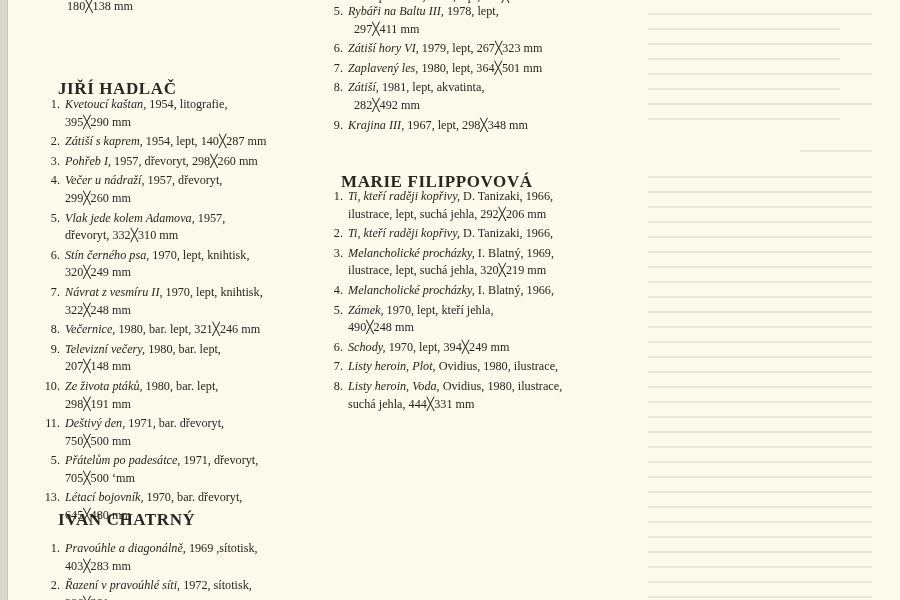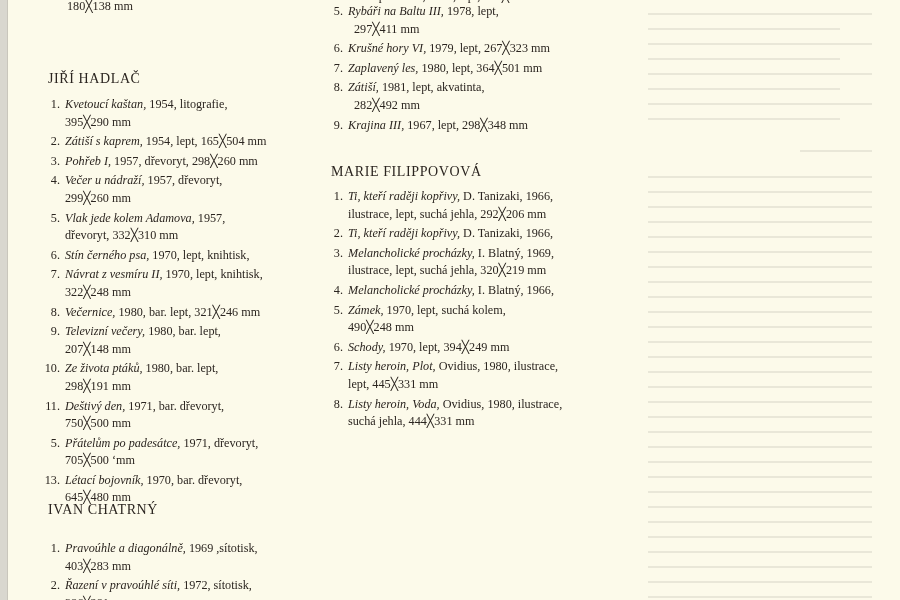--- a/index.html
+++ b/index.html
@@ -8,21 +8,21 @@
     background:#fcfaea;
     font-family:"DejaVu Serif","Liberation Serif",serif;
     color:#2b2520;
   }
   .edge-strip { position:absolute; left:0; top:0; width:7px; height:600px; background:#d9d7cf; border-right:1px solid #c9c6bc; }
   .bleed { position:absolute; right:0; top:0; width:270px; height:600px; opacity:0.09; overflow:hidden; transform:scaleX(-1); }
   .bleed div { height:2px; background:#3a332c; margin:13px 18px 0 28px; }
   .col { position:absolute; top:0; font-size:12.2px; line-height:17.6px; font-family:"Liberation Serif",serif; }
   .col-left { left:44px; width:270px; }
   .col-mid { left:327px; width:280px; }
-  .heading { font-size:14px; letter-spacing:0.6px; margin:4px; font-weight:normal; position:absolute; white-space:nowrap; }
+  .heading { font-size:17px; letter-spacing:0.6px; margin:14px; font-weight:bold; position:absolute; white-space:nowrap; }
   .list { position:absolute; margin:0; padding:0; list-style:none; }
   .item { display:flex; margin-bottom:2px; }
   .num { width:22px; flex:none; text-align:right; padding-right:5px; }
   .body-text { flex:1; }
   .title { font-style:italic; }
   .cont { display:block; }
 </style>
 </head>
 <body>
 
@@ -74,37 +74,37 @@
 
   <h2 class="heading" style="top:66px;left:0;">JIŘÍ HADLAČ</h2>
 
   <ul class="list" style="top:96px;left:-6px;width:290px;">
     <li class="item">
         <span class="num">1.</span>
         <span class="body-text"><span class="title">Kvetoucí kaštan,</span><span> 1954, litografie,</span><span class="cont">395╳290 mm</span></span>
       </li>
     <li class="item">
         <span class="num">2.</span>
-        <span class="body-text"><span class="title">Zátiší s kaprem,</span><span> 1954, lept, 165╳504 mm</span></span>
+        <span class="body-text"><span class="title">Zátiší s kaprem,</span><span> 1954, lept, 140╳287 mm</span></span>
       </li>
     <li class="item">
         <span class="num">3.</span>
         <span class="body-text"><span class="title">Pohřeb I,</span><span> 1957, dřevoryt, 298╳260 mm</span></span>
       </li>
     <li class="item">
         <span class="num">4.</span>
         <span class="body-text"><span class="title">Večer u nádraží,</span><span> 1957, dřevoryt,</span><span class="cont">299╳260 mm</span></span>
       </li>
     <li class="item">
         <span class="num">5.</span>
         <span class="body-text"><span class="title">Vlak jede kolem Adamova,</span><span> 1957,</span><span class="cont">dřevoryt, 332╳310 mm</span></span>
       </li>
     <li class="item">
         <span class="num">6.</span>
-        <span class="body-text"><span class="title">Stín černého psa,</span><span> 1970, lept, knihtisk,</span></span>
+        <span class="body-text"><span class="title">Stín černého psa,</span><span> 1970, lept, knihtisk,</span><span class="cont">320╳249 mm</span></span>
       </li>
     <li class="item">
         <span class="num">7.</span>
         <span class="body-text"><span class="title">Návrat z vesmíru II,</span><span> 1970, lept, knihtisk,</span><span class="cont">322╳248 mm</span></span>
       </li>
     <li class="item">
         <span class="num">8.</span>
         <span class="body-text"><span class="title">Večernice,</span><span> 1980, bar. lept, 321╳246 mm</span></span>
       </li>
     <li class="item">
@@ -147,21 +147,21 @@
 <div class="col col-mid">
   <div style="position:absolute;top:-12px;left:0;white-space:nowrap;">4. Baltské pobřeží I, 1977, lept, 263╳323 mm</div>
 
   <ul class="list" style="top:3px;left:-6px;width:300px;">
     <li class="item">
         <span class="num">5.</span>
         <span class="body-text"><span class="title">Rybáři na Baltu III,</span><span> 1978, lept,</span><span class="cont" style="padding-left:6px">297╳411 mm</span></span>
       </li>
     <li class="item">
         <span class="num">6.</span>
-        <span class="body-text"><span class="title">Krušné hory VI,</span><span> 1979, lept, 267╳323 mm</span></span>
+        <span class="body-text"><span class="title">Zátiší hory VI,</span><span> 1979, lept, 267╳323 mm</span></span>
       </li>
     <li class="item">
         <span class="num">7.</span>
         <span class="body-text"><span class="title">Zaplavený les,</span><span> 1980, lept, 364╳501 mm</span></span>
       </li>
     <li class="item">
         <span class="num">8.</span>
         <span class="body-text"><span class="title">Zátiší,</span><span> 1981, lept, akvatinta,</span><span class="cont" style="padding-left:6px">282╳492 mm</span></span>
       </li>
     <li class="item">
@@ -184,28 +184,28 @@
     <li class="item">
         <span class="num">3.</span>
         <span class="body-text"><span class="title">Melancholické procházky,</span><span> I. Blatný, 1969,</span><span class="cont">ilustrace, lept, suchá jehla, 320╳219 mm</span></span>
       </li>
     <li class="item">
         <span class="num">4.</span>
         <span class="body-text"><span class="title">Melancholické procházky,</span><span> I. Blatný, 1966,</span></span>
       </li>
     <li class="item">
         <span class="num">5.</span>
-        <span class="body-text"><span class="title">Zámek,</span><span> 1970, lept, suchá kolem,</span><span class="cont">490╳248 mm</span></span>
+        <span class="body-text"><span class="title">Zámek,</span><span> 1970, lept, kteří jehla,</span><span class="cont">490╳248 mm</span></span>
       </li>
     <li class="item">
         <span class="num">6.</span>
         <span class="body-text"><span class="title">Schody,</span><span> 1970, lept, 394╳249 mm</span></span>
       </li>
     <li class="item">
         <span class="num">7.</span>
-        <span class="body-text"><span class="title">Listy heroin, Plot,</span><span> Ovidius, 1980, ilustrace,</span><span class="cont">lept, 445╳331 mm</span></span>
+        <span class="body-text"><span class="title">Listy heroin, Plot,</span><span> Ovidius, 1980, ilustrace,</span></span>
       </li>
     <li class="item">
         <span class="num">8.</span>
         <span class="body-text"><span class="title">Listy heroin, Voda,</span><span> Ovidius, 1980, ilustrace,</span><span class="cont">suchá jehla, 444╳331 mm</span></span>
       </li>
   </ul>
 </div>
 
 </body></html>

